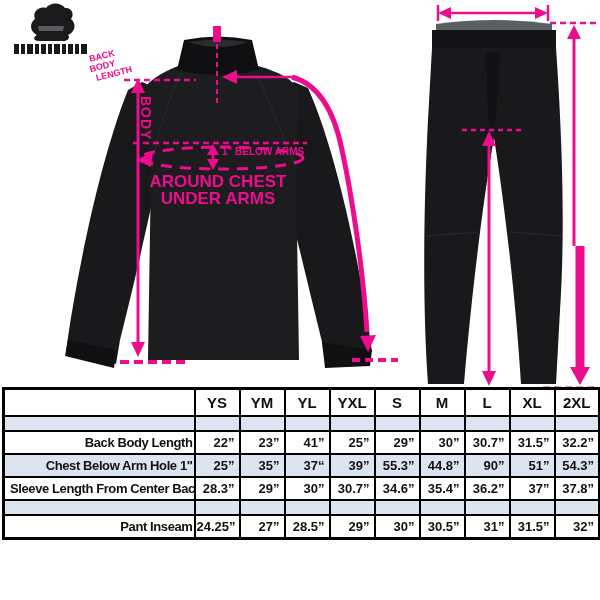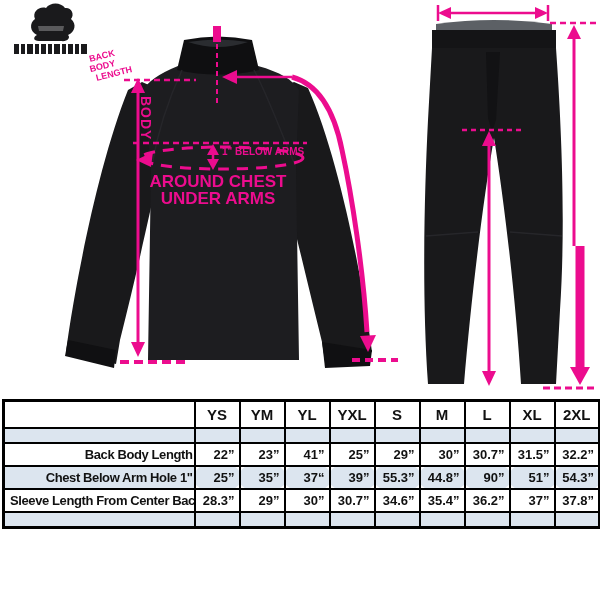--- a/index.html
+++ b/index.html
@@ -1,27 +1,27 @@
 <!DOCTYPE html>
 <html><head>
 <meta charset="utf-8">
 <style>
   html,body{margin:0;padding:0;background:#fff;}
   .stage{position:relative;width:600px;height:600px;background:#fff;overflow:hidden;
          font-family:"Liberation Sans",sans-serif;}
   .diagram{position:absolute;left:0;top:0;width:600px;height:398px;}
   
-  table.size{position:absolute;left:2px;top:399px;width:596px;border-collapse:collapse;
+  table.size{position:absolute;left:2px;top:387px;width:596px;border-collapse:collapse;
              table-layout:fixed;border:3px solid #000;}
   table.size th,table.size td{border:2px solid #000;font-weight:bold;color:#111;
              overflow:hidden;white-space:nowrap;}
   table.size th{height:23px;font-size:15px;text-align:center;background:#fff;}
   table.size td{height:19px;font-size:13px;background:#fff;}
   table.size td.lbl,table.size th.lbl{text-align:right;padding-left:5px;letter-spacing:-0.4px;}
-  table.size td.val{text-align:right;padding-right:4px;border-radius:9px;}
+  table.size td.val{text-align:right;padding-right:4px;}
   table.size tr.shade td{background:#dce5ef;}
   table.size tr.spacer td{height:11px;background:#dce5ef;}
   col.c-lbl{width:191px;}
   col.c-val{width:45px;}
   .pink{fill:#ec0c8e;}
   .pink-stroke{stroke:#ec0c8e;fill:none;}
   text.ann{fill:#ec0c8e;font-family:"Liberation Sans",sans-serif;font-weight:bold;}
 </style>
 </head>
 <body>
@@ -212,15 +212,27 @@
           <td></td>
           <td></td>
           <td></td>
           <td></td>
           <td></td>
           <td></td>
           <td></td>
           <td></td>
           <td></td>
         </tr>
+        <tr>
+          <td class="lbl">Pant Inseam</td>
+          <td class="val">24.25”</td>
+          <td class="val">27”</td>
+          <td class="val">28.5”</td>
+          <td class="val">29”</td>
+          <td class="val">30”</td>
+          <td class="val">30.5”</td>
+          <td class="val">31”</td>
+          <td class="val">31.5”</td>
+          <td class="val">32”</td>
+        </tr>
       </tbody>
   </table>
 </div>
 
 </body></html>

